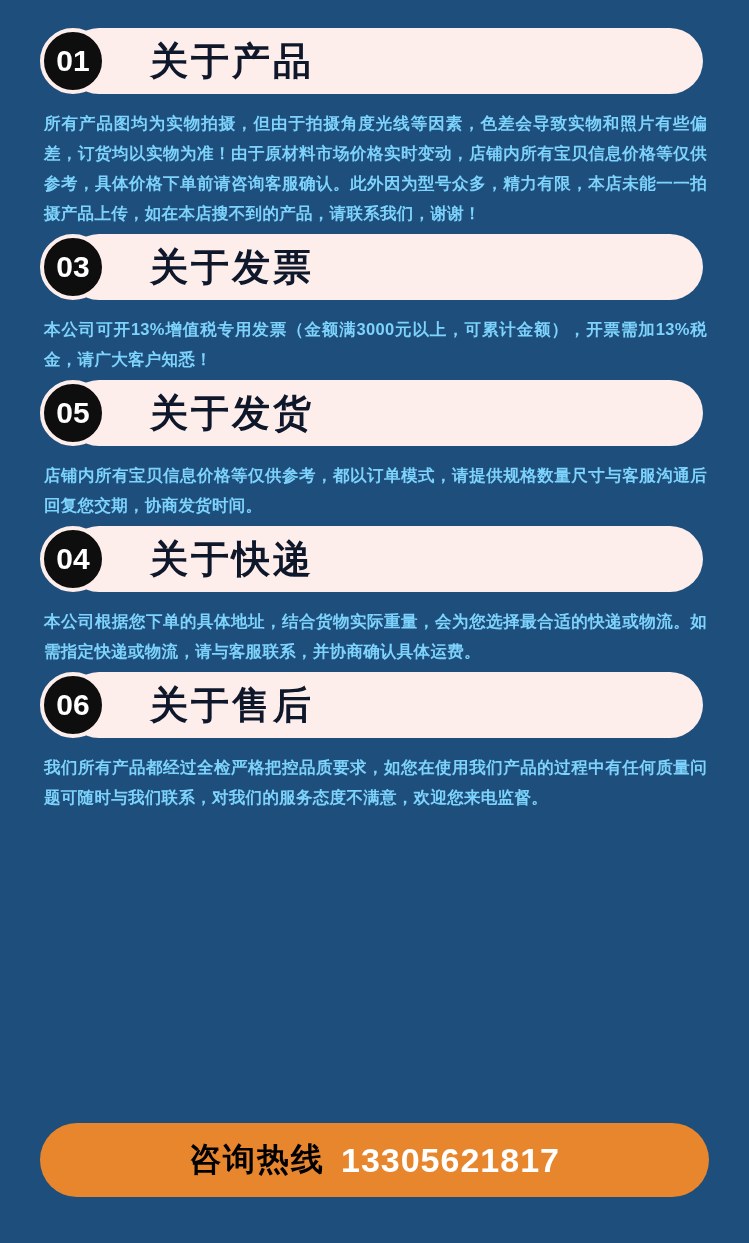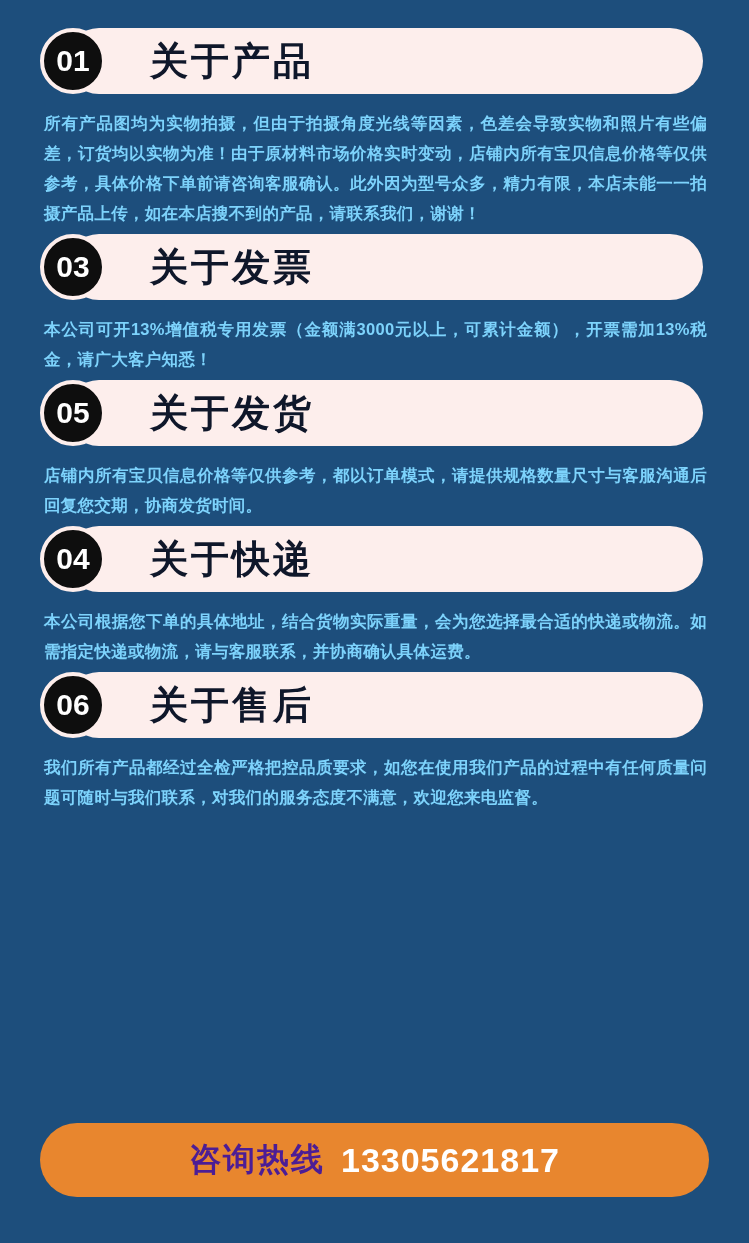--- a/index.html
+++ b/index.html
@@ -78,21 +78,21 @@
     bottom: 46px;
     height: 74px;
     background: #e8862e;
     border-radius: 37px;
     display: flex;
     align-items: center;
     justify-content: center;
     gap: 16px;
   }
   .hotline-label {
-    color: #4c1d95;
+    color: #000000;
     font-size: 32px;
     font-weight: bold;
     letter-spacing: 2px;
   }
   .hotline-number {
     color: #ffffff;
     font-size: 34px;
     font-weight: bold;
     letter-spacing: 1px;
   }

